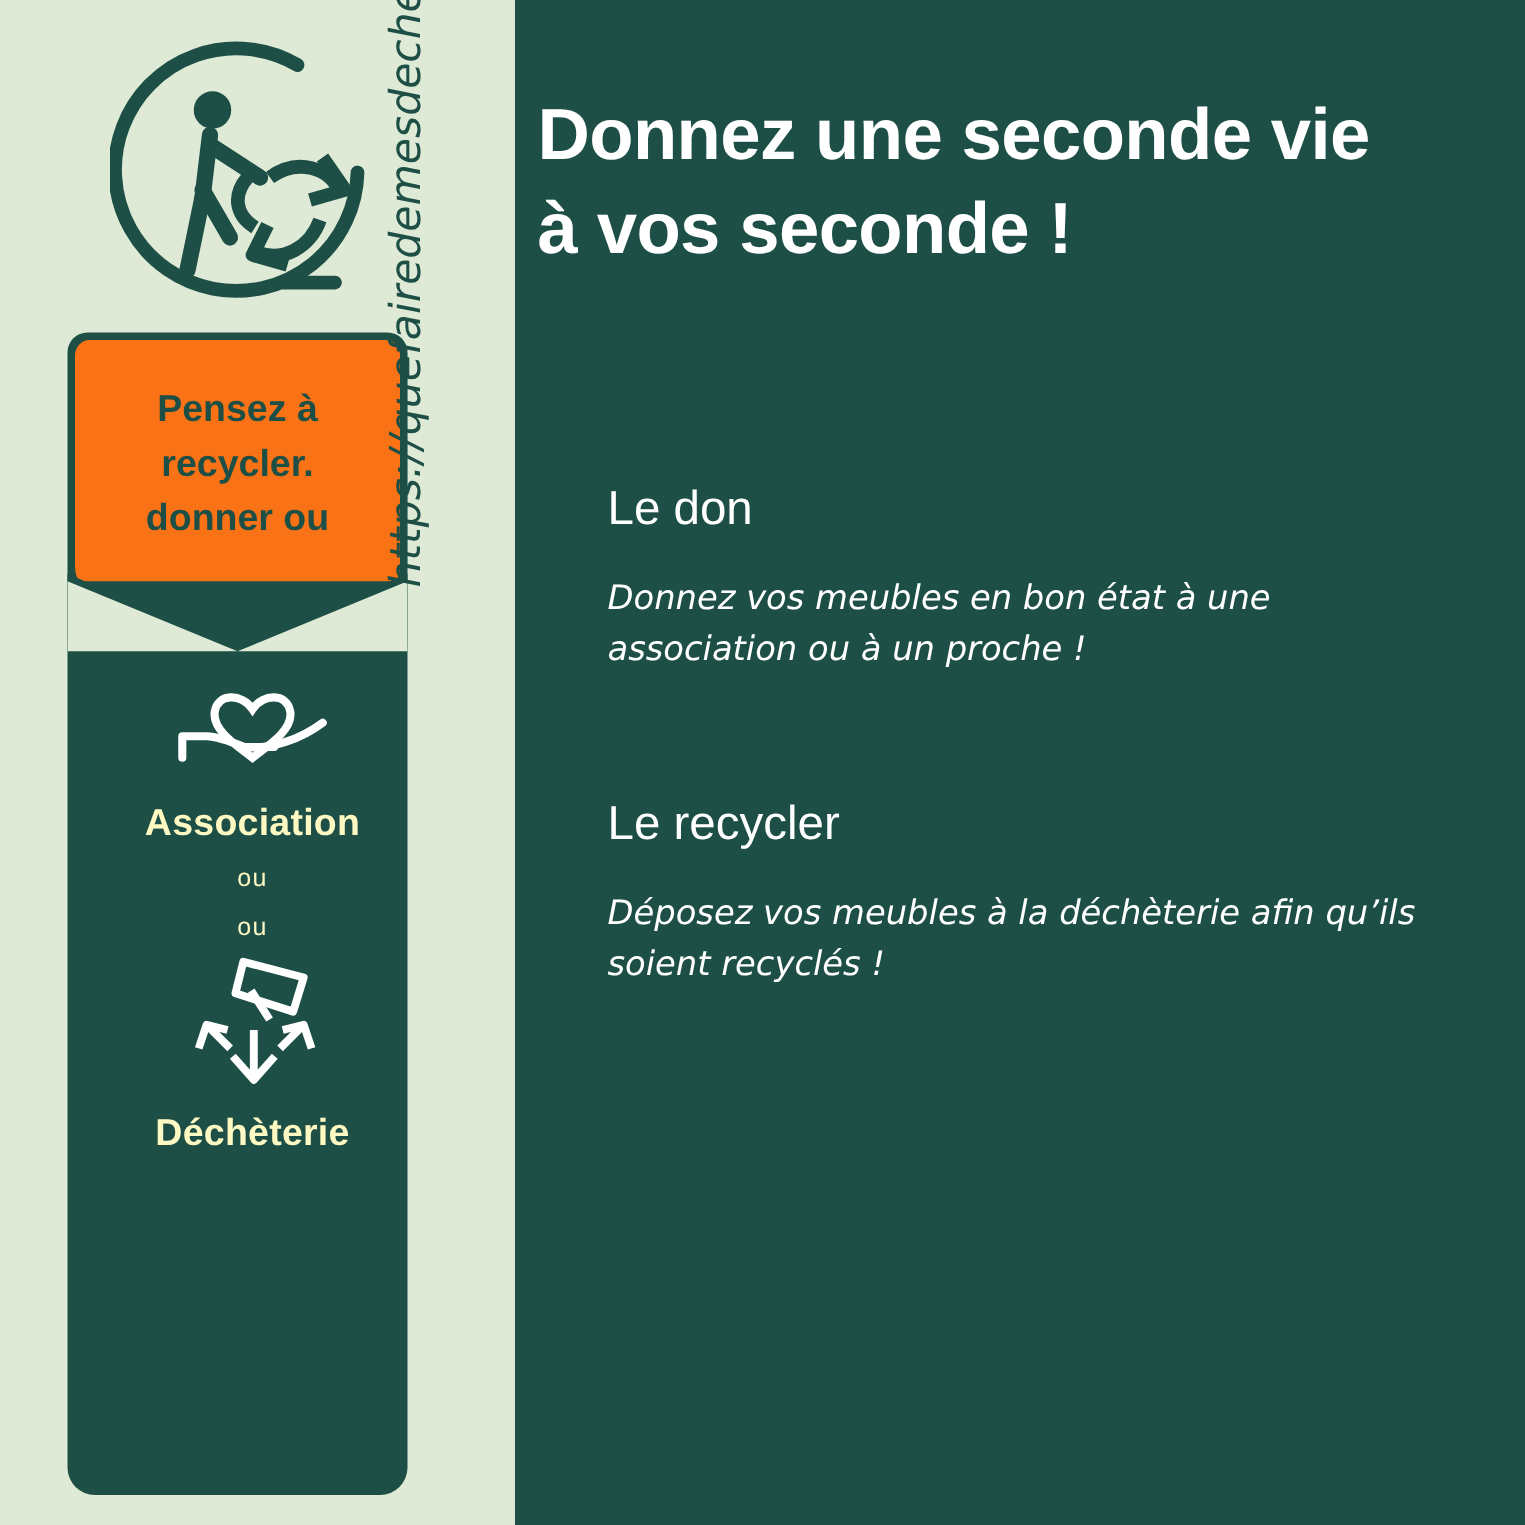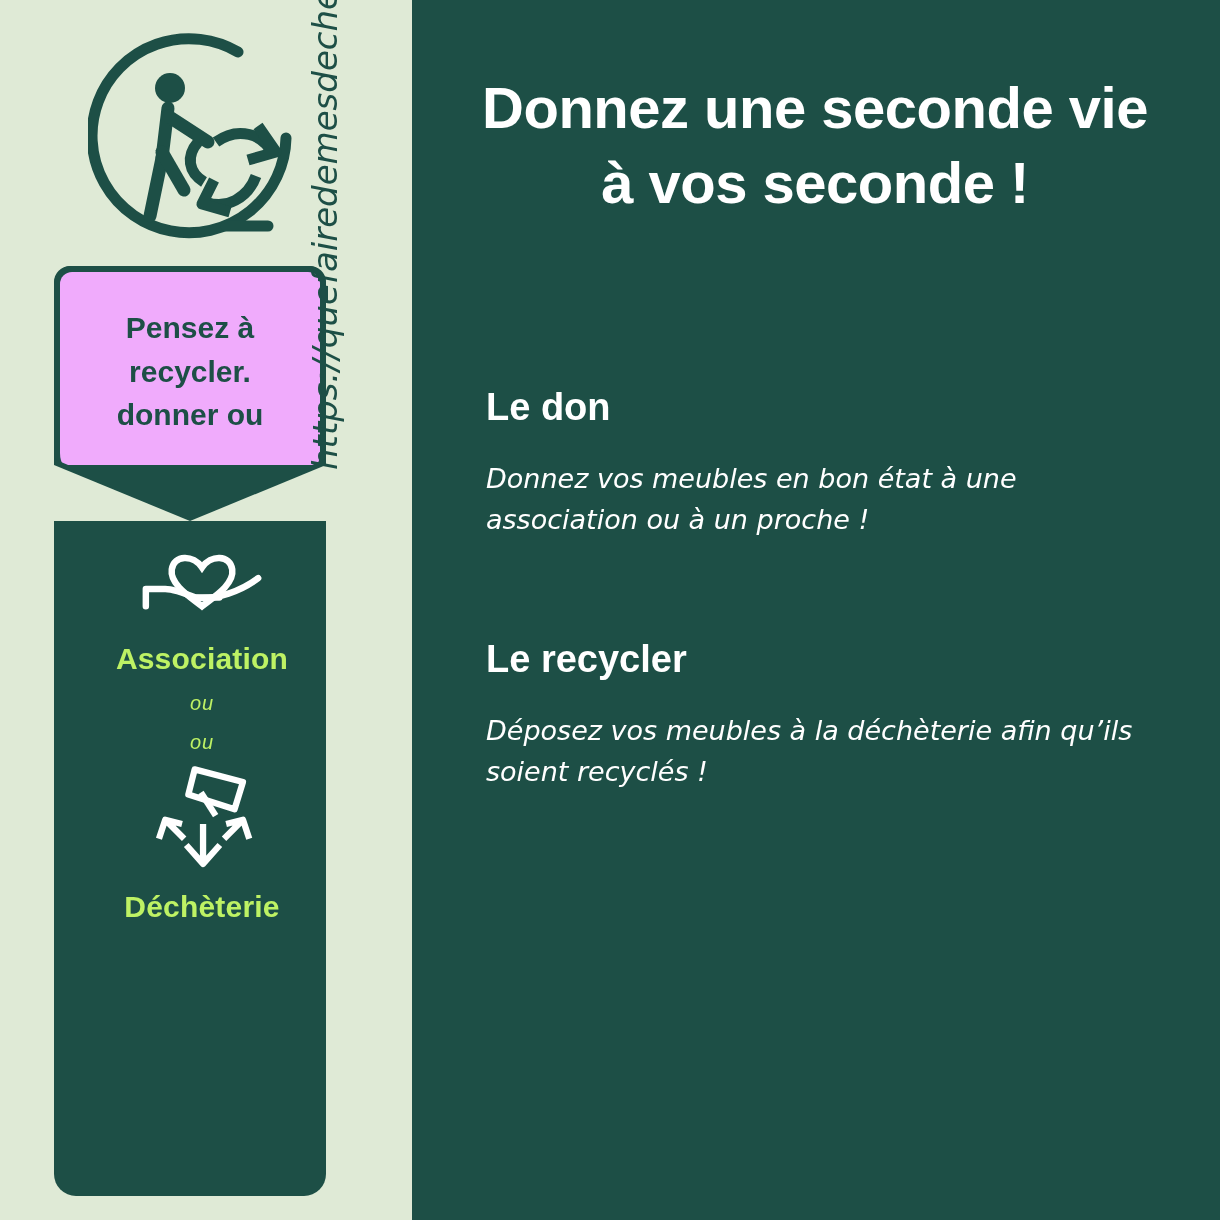--- a/index.html
+++ b/index.html
@@ -31,21 +31,21 @@
     position: absolute;
     left: 54px; top: 266px;
     width: 272px; height: 930px;
     background: #1d4f46;
     border-radius: 16px 16px 22px 22px;
   }
   .banner-head {
     position: absolute;
     left: 54px; top: 266px;
     width: 272px; height: 205px;
-    background: #f0abfc;
+    background: #f97316;
     border: 6px solid #1d4f46;
     border-radius: 18px;
     border-bottom: none;
   }
   .banner-head-inner {
     position: absolute;
     left: 0; top: 34px;
     width: 100%;
     text-align: center;
     color: #1d4f46;
@@ -69,38 +69,37 @@
     border-left: 136px solid #1d4f46;
     border-right: 136px solid #1d4f46;
     border-top: 58px solid transparent;
   }
   
   .steps {
     position: absolute;
     left: 54px; top: 520px;
     width: 296px;
     text-align: center;
-    color: #bef264;
+    color: #fef9c3;
   }
   .step { width: 100%; }
   .step-icon {
     height: 112px;
     display: flex;
     align-items: center;
     justify-content: center;
   }
   .step-label {
     font-size: 30px;
     font-weight: bold;
     margin-top: 10px;
     letter-spacing: .2px;
   }
   .or {
     font-size: 20px;
-    font-style: italic;
     margin: 16px 0 14px;
     letter-spacing: 1px;
   }
   
   .vurl {
     position: absolute;
     left: 305px; top: 470px;
     width: 640px;
     transform: rotate(-90deg);
     transform-origin: left top;
@@ -108,37 +107,36 @@
     font-family: "DejaVu Sans", sans-serif;
     font-style: italic;
     font-size: 34px;
     white-space: nowrap;
   }
   
   .title {
     position: absolute;
     left: 430px; top: 70px;
     width: 770px;
-    text-align: center;
     color: #ffffff;
     font-weight: bold;
     font-size: 58px;
     line-height: 1.3;
     letter-spacing: -.5px;
   }
   .blocks {
     position: absolute;
     left: 486px; top: 386px;
     width: 690px;
     color: #ffffff;
   }
   .block + .block { margin-top: 98px; }
   .block-title {
     font-size: 38px;
-    font-weight: bold;
+    font-weight: normal;
     margin-bottom: 30px;
   }
   .block-body {
     font-size: 27px;
     font-style: italic;
     line-height: 1.5;
     font-family: "DejaVu Sans", sans-serif;
   }
 </style>
 </head>

